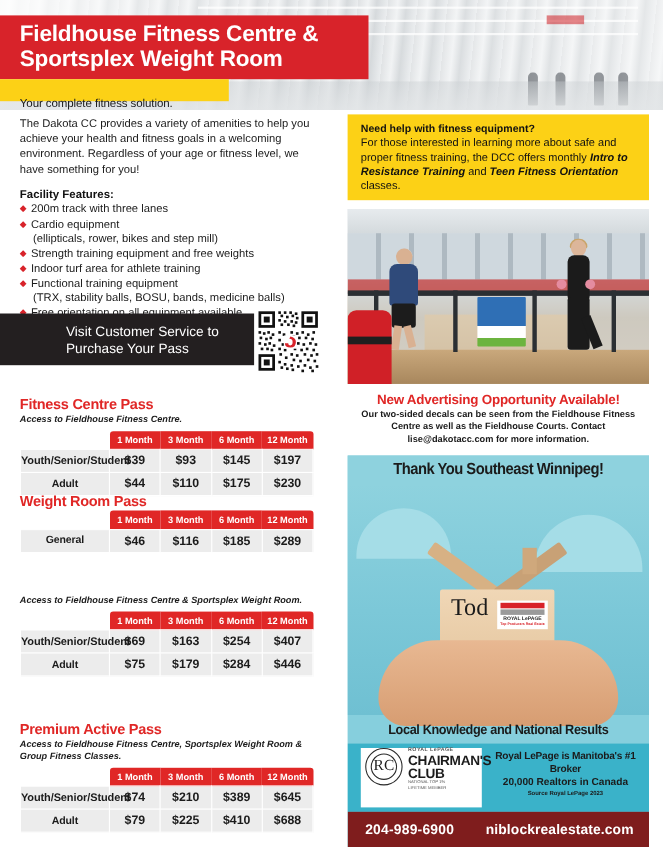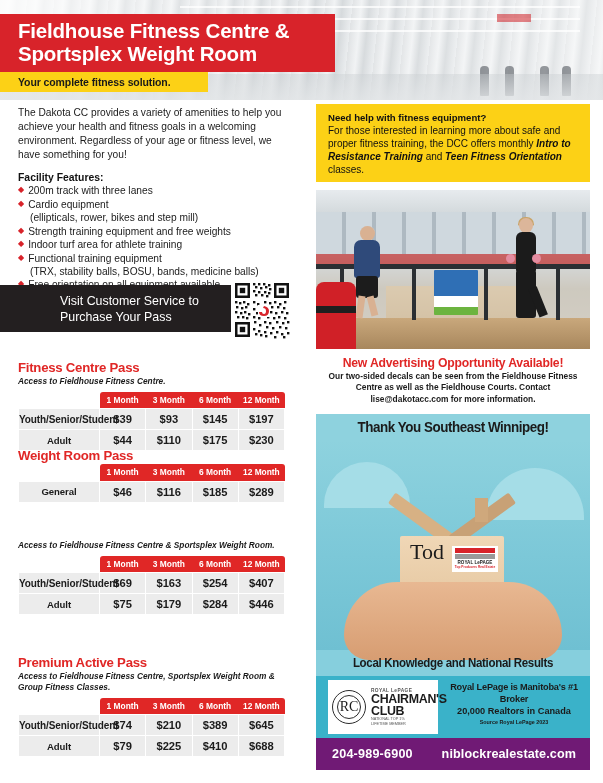--- a/index.html
+++ b/index.html
@@ -42,22 +42,22 @@
   }
   .header-red h1 {
     color: #fff; font-size: 20.5px; font-weight: bold; line-height: 1.12;
     letter-spacing: -0.2px; padding: 6px 0 0 18px; white-space: pre-line;
   }
   .header-yellow {
     position: absolute; left: 0; top: 72px; width: 208px; height: 20px;
     background: #fcd116;
   }
   .header-yellow span {
-    display: block; color: #1a1a1a; font-size: 10.5px; font-weight: bold;
-    padding: 4px 0 0 18px; letter-spacing: -0.1px;
+    display: block; color: #1a1a1a; font-size: 10.5px; font-weight: normal;
+    padding: 16px 0 0 18px; letter-spacing: -0.1px;
   }
 
   
   .left-col { position: absolute; left: 0; top: 100px; width: 310px; }
   .intro {
     padding: 6px 18px 0 18px; font-size: 10.2px; line-height: 1.38; color: #1b1b1b;
   }
   .features { padding: 10px 18px 0 18px; }
   .features-title { font-size: 10.4px; font-weight: bold; color: #111; margin-bottom: 1px; }
   .feat-row { display: flex; align-items: flex-start; font-size: 10.2px; line-height: 1.32; color: #1b1b1b; }
@@ -205,39 +205,39 @@
   .preo span { display:block; color:#fff; font-size:4.9px; font-weight:bold;
     text-align:center; line-height:11px; letter-spacing:0.1px;
     font-family:"Liberation Serif", serif; }
 
   .ad-tagline { position:absolute; left:0; top:236px; width:100%; height:26px; }
   .ad-tagline span { display:block; text-align:center; color:#1b1b1b; font-size:12.4px;
     font-weight:bold; letter-spacing:-0.35px; line-height:26px; transform: scaleX(0.93); }
   .ad-midband { position:absolute; left:0; top:262px; width:100%; height:62px;
     background:#3ab2c9; }
   .club-logo { position:absolute; left:12px; top:266px; width:110px; height:54px;
-    background:#fff; display:flex; align-items:center; padding-left:4px; }
+    background:#fff; display:flex; align-items:flex-start; padding-left:4px; }
   .club-seal { width:34px; height:34px; border-radius:50%; border:1.6px solid #2b2b2b;
     position:relative; flex:0 0 auto; }
   .club-seal:before { content:""; position:absolute; inset:4px; border-radius:50%;
     border:1px solid #2b2b2b; }
   .club-seal:after { content:"RC"; position:absolute; inset:0; display:flex;
     align-items:center; justify-content:center; font-family:"Liberation Serif", serif;
     font-size:14px; color:#1b1b1b; }
   .club-txt { padding-left:5px; }
   .club-rl { font-size:4.8px; color:#555; letter-spacing:.4px; font-weight:bold; }
   .club-name { font-size:12.4px; font-weight:bold; color:#1b1b1b; line-height:0.98;
     letter-spacing:-0.3px; }
   .club-note { font-size:3.8px; color:#555; line-height:1.25; }
   .ad-stats { position:absolute; left:128px; top:268px; width:140px; text-align:center; }
   .stat1 { font-size:9.2px; font-weight:bold; color:#1b1b1b; line-height:1.28; letter-spacing:-0.2px; }
   .stat2 { font-size:9.2px; font-weight:bold; color:#1b1b1b; line-height:1.28; }
   .stat3 { font-size:5.4px; font-weight:bold; color:#1b1b1b; margin-top:2px; }
   .ad-footer { position:absolute; left:0; bottom:0; width:100%; height:32px;
-    background:#701a75; display:flex; align-items:center; }
+    background:#7f1d1d; display:flex; align-items:center; }
   .ad-phone { color:#fff; font-size:12.6px; font-weight:bold; padding-left:16px;
     letter-spacing:0.2px; }
   .ad-web { color:#fff; font-size:12.6px; font-weight:bold; margin-left:auto;
     padding-right:14px; letter-spacing:0.1px; }
 </style>
 </head>
 <body>
 
 <div id="page">
 

